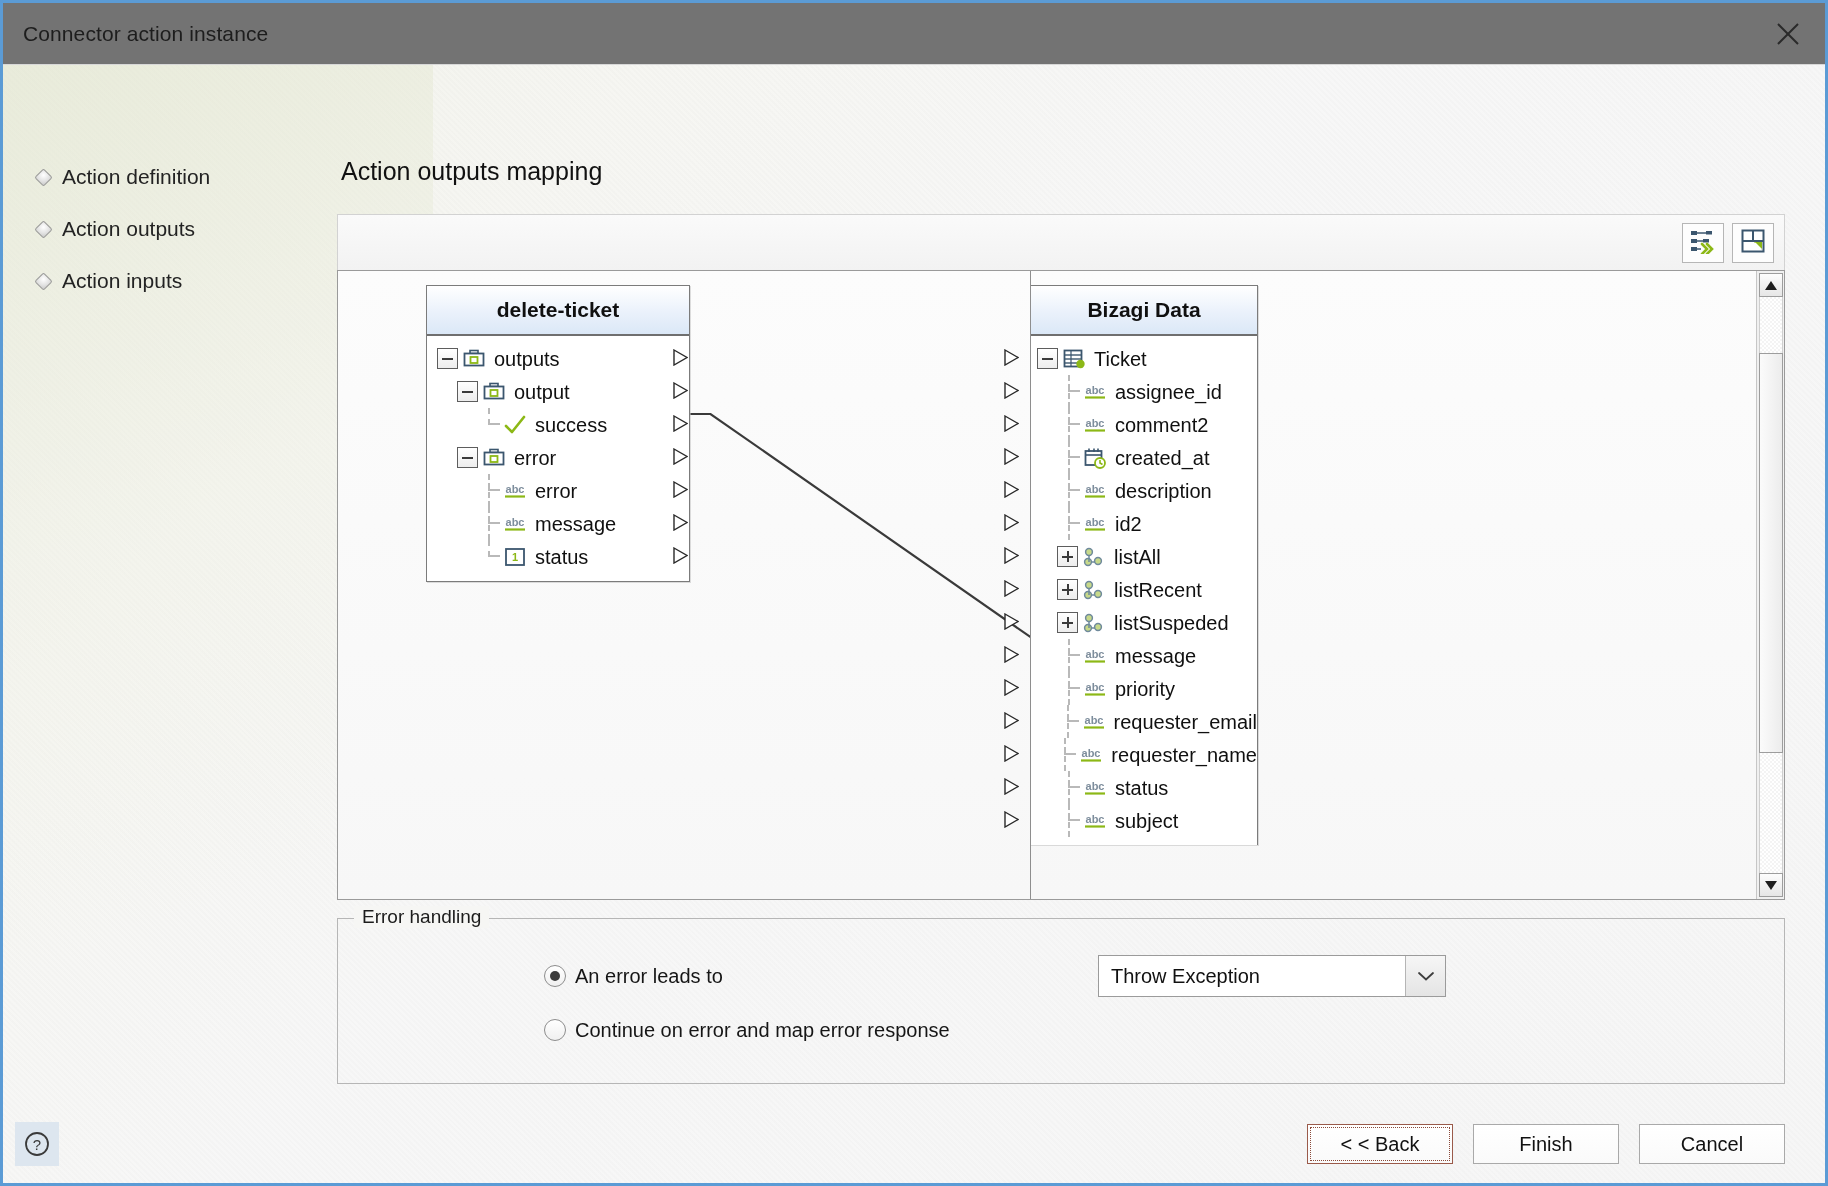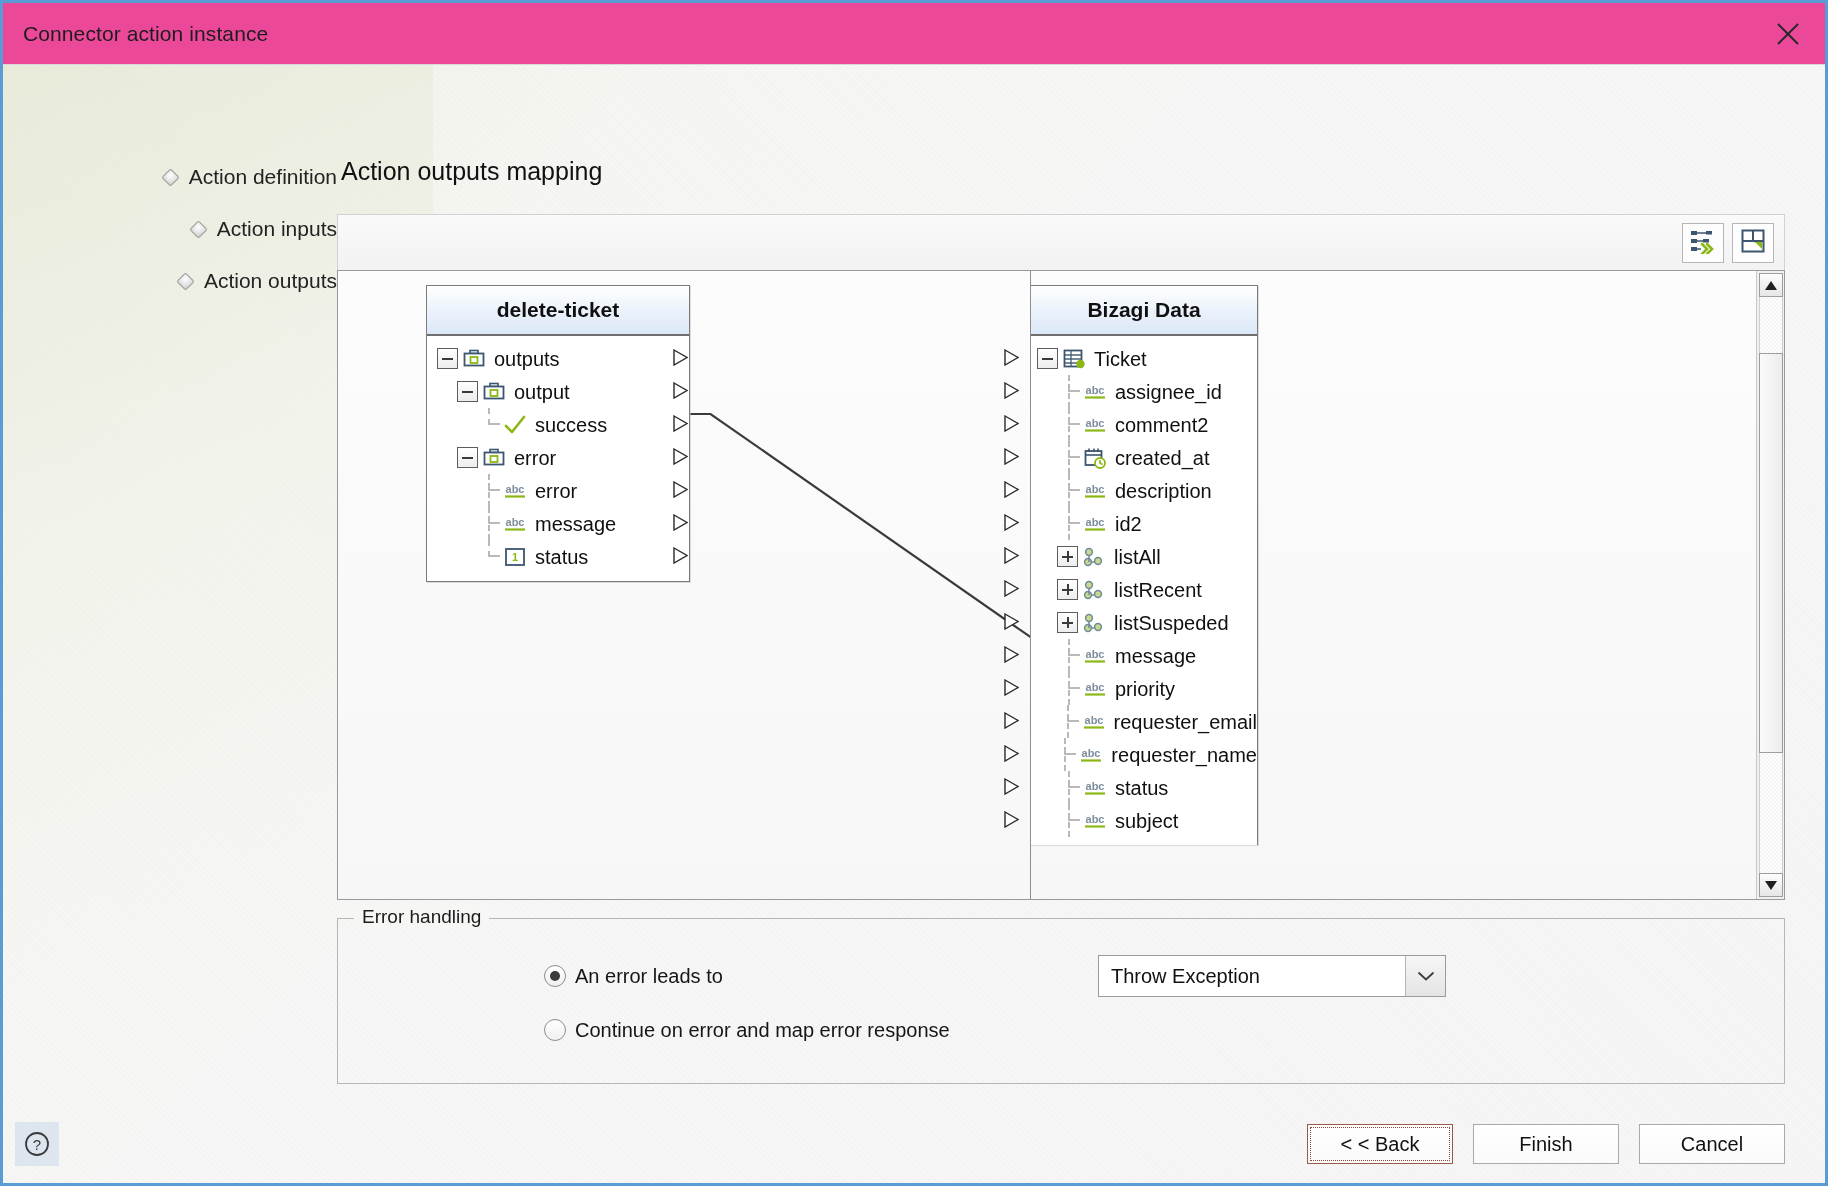--- a/index.html
+++ b/index.html
@@ -17,21 +17,21 @@
   #window {
     position:absolute; inset:0;
     border:3px solid #5b9bd5;
     background:#f5f5f5;
     display:flex; flex-direction:column;
   }
 
   
   #titlebar {
     height:62px; flex:0 0 62px;
-    background:#ec4899;
+    background:#737373;
     border-bottom:1px solid #d8d8d8;
     display:flex; align-items:center;
     padding:0 18px 0 20px;
     position:relative;
   }
   #title-text {
     font-size:21px; color:#1d1d1d;
     letter-spacing:.1px;
   }
   #close-btn {
@@ -60,21 +60,20 @@
   
   #wizard-nav {
     position:absolute; left:34px; top:86px; width:300px;
     z-index:3;
   }
   .nav-item {
     display:flex; align-items:center;
     height:52px;
     font-size:21px; color:#232323;
     cursor:pointer;
-    justify-content:flex-end;
   }
   .nav-bullet {
     width:13px; height:13px; margin-right:12px;
     border:1px solid #9a9a9a;
     background:radial-gradient(circle at 35% 35%, #ffffff 0%, #e2e2e2 60%, #c9c9c9 100%);
     transform:rotate(45deg);
     border-radius:2px;
     flex:0 0 13px;
   }
 
@@ -328,25 +327,25 @@
 
   <div id="bodyregion">
 
     <div id="wizard-nav">
       <div class="nav-item">
         <span class="nav-bullet"></span>
         <span>Action definition</span>
       </div>
       <div class="nav-item">
         <span class="nav-bullet"></span>
-        <span>Action inputs</span>
+        <span>Action outputs</span>
       </div>
       <div class="nav-item">
         <span class="nav-bullet"></span>
-        <span>Action outputs</span>
+        <span>Action inputs</span>
       </div>
     </div>
 
     <div id="main">
 
       <div id="page-title">Action outputs mapping</div>
 
       <div id="toolbar">
         <div class="tool-btn">
           <span>

